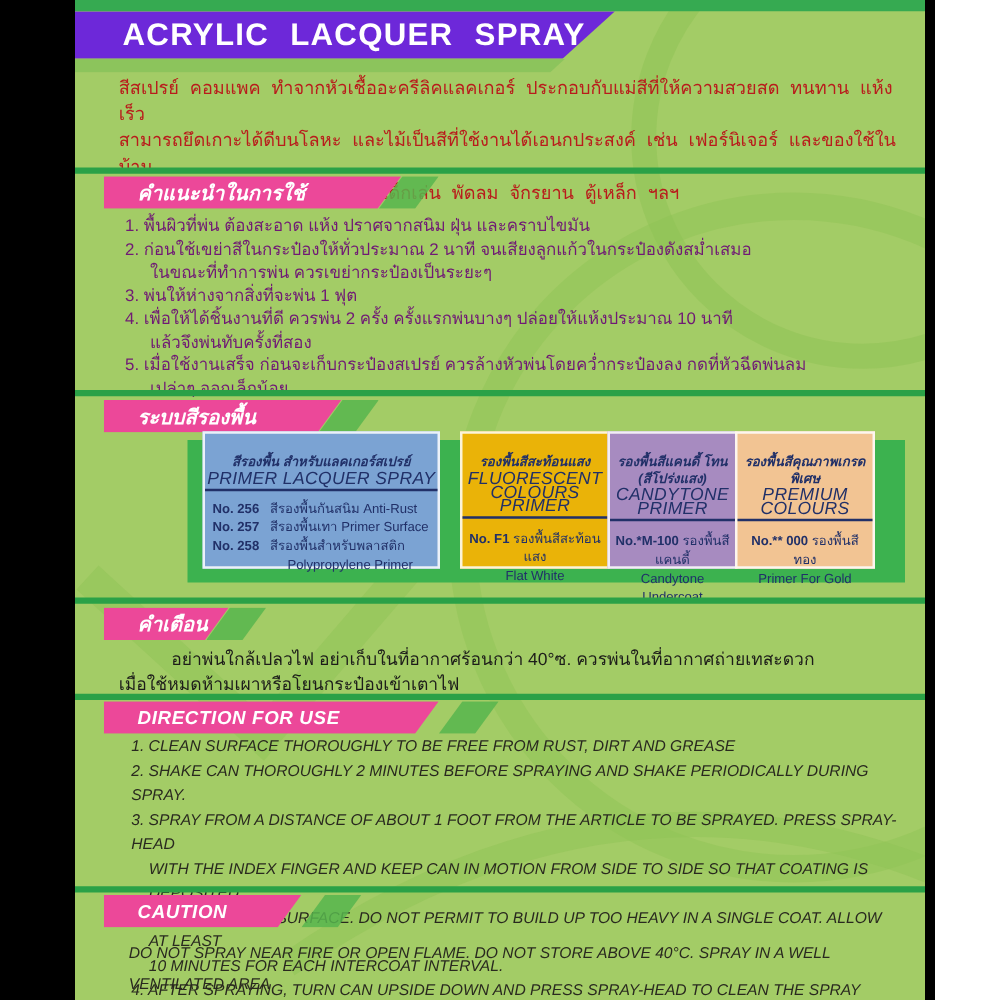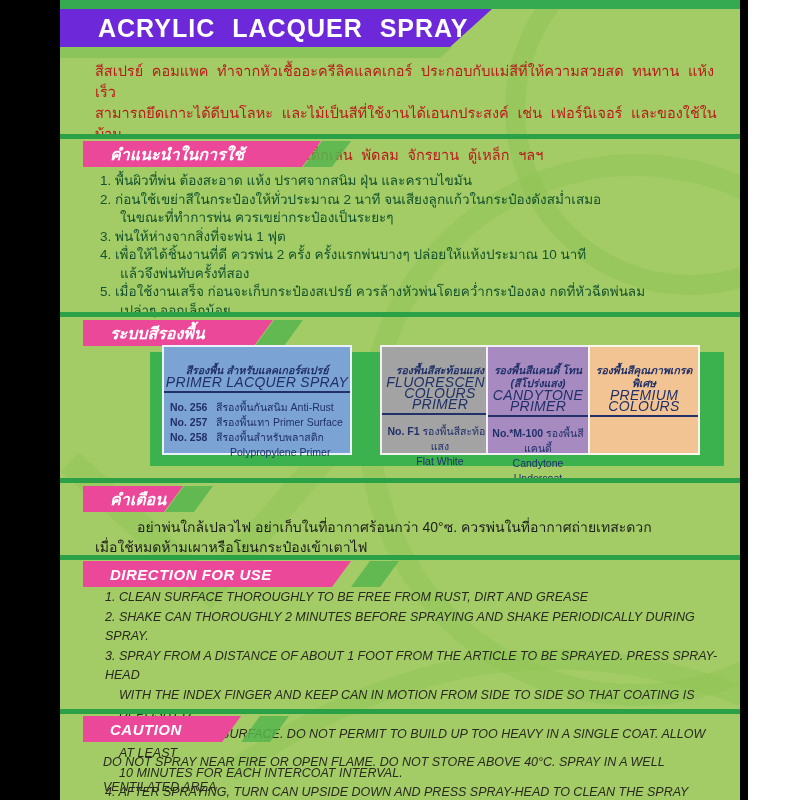--- a/index.html
+++ b/index.html
@@ -34,32 +34,32 @@
   .sec-wedge{position:absolute;height:26px;width:48px;background:#57b54e;opacity:.85;
     clip-path:polygon(19px 0,100% 0,calc(100% - 19px) 100%,0 100%);}
   .h1{top:141px;width:238px}.w1{top:141px;left:243px}
   .h2{top:320px;width:190px}.w2{top:320px;left:195px}
   .h3{top:486px;width:100px}.w3{top:486px;left:105px}
   .h4{top:561px;width:268px}.w4{top:561px;left:291px}
   .h5{top:716px;width:158px}.w5{top:716px;left:181px}
   .h4 span,.h5 span{font-size:15px;letter-spacing:.5px;}
 
   .th-list{position:absolute;left:40px;top:172px;width:620px;font-size:13.5px;
-    line-height:18.5px;color:#14532d;}
+    line-height:18.5px;color:#701a75;}
   .th-list .cont{padding-left:20px;}
 
   .panel{position:absolute;left:90px;top:352px;width:574px;height:114px;background:#3cb24f;}
   .pbox{position:absolute;top:345px;height:110px;border:2px solid rgba(255,255,255,.85);
     box-sizing:border-box;color:#213068;}
   .pbox .bhead{padding-top:17px;text-align:center;border-bottom:2px solid #213068;
     padding-bottom:3px;}
   .bhead .th{font-size:10.5px;font-weight:bold;font-style:italic;line-height:13px;}
   .bhead .en{font-size:14px;font-weight:normal;font-style:italic;line-height:11px;letter-spacing:.3px;}
   .b1{left:102px;width:190px;background:#7ba3d3;}
-  .b2{left:308px;width:120px;background:#a3a3a3;margin-left:12px;}
+  .b2{left:308px;width:120px;background:#eab308;}
   .b3{left:426px;width:104px;background:#a78bc0;}
   .b4{left:528px;width:112px;background:#f2c493;}
   .b1 .rows{padding:7px 4px 0 6px;font-size:10.5px;line-height:15px;}
   .b1 .rows .no{font-weight:bold;display:inline-block;width:46px;}
   .b1 .rows .ind{padding-left:60px;}
   .bc .rows{padding:9px 2px 0 2px;font-size:10.5px;line-height:15px;text-align:center;}
   .bc .rows .no{font-weight:bold;}
 
   .warn{position:absolute;left:35px;top:517px;width:620px;font-size:14px;line-height:20px;
     color:#1d1d1a;}
@@ -157,20 +157,24 @@
         <div><span class="no">No.*M-100</span> <span>รองพื้นสีแคนดี้</span></div>
         <div>Candytone Undercoat</div>
       </div>
     </div>
 
     <div class="pbox bc b4">
       <div class="bhead">
         <div class="th">รองพื้นสีคุณภาพเกรดพิเศษ</div>
         <div class="en">PREMIUM COLOURS</div>
       </div>
+      <div class="rows">
+        <div><span class="no">No.** 000</span> <span>รองพื้นสีทอง</span></div>
+        <div>Primer For Gold</div>
+      </div>
     </div>
 
     <div class="divider d3"></div>
     <div class="sec-banner h3">
       <span>คำเตือน</span>
     </div>
     <div class="sec-wedge w3"></div>
 
     <div class="warn">
       <div class="first">อย่าพ่นใกล้เปลวไฟ อย่าเก็บในที่อากาศร้อนกว่า 40°ซ. ควรพ่นในที่อากาศถ่ายเทสะดวก</div>

